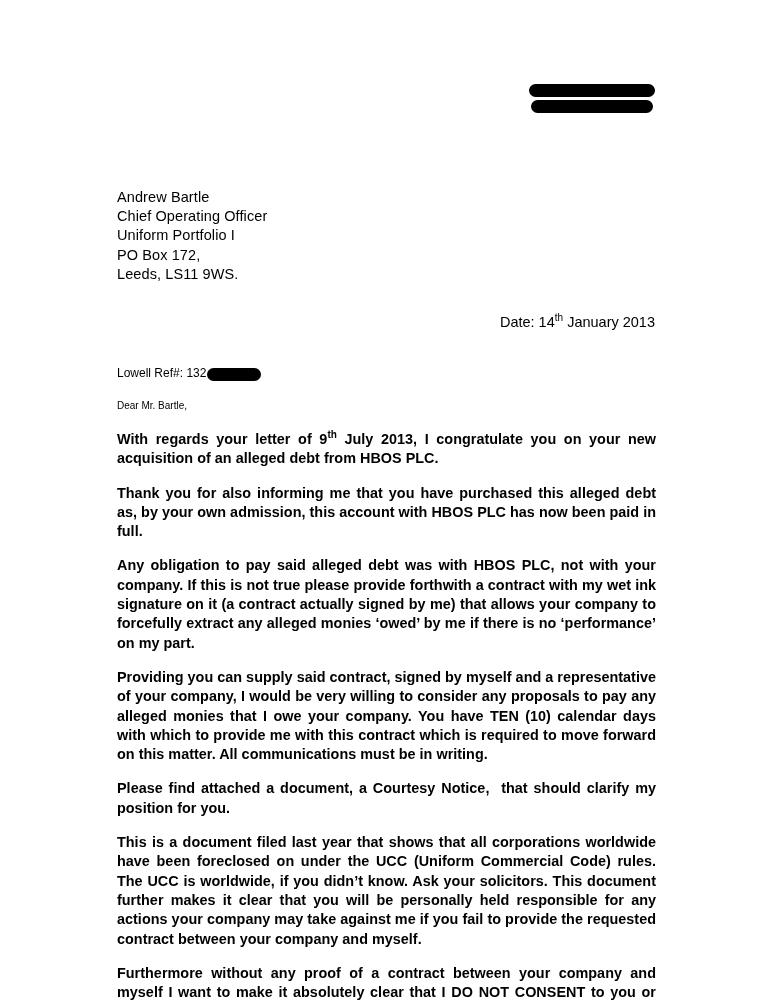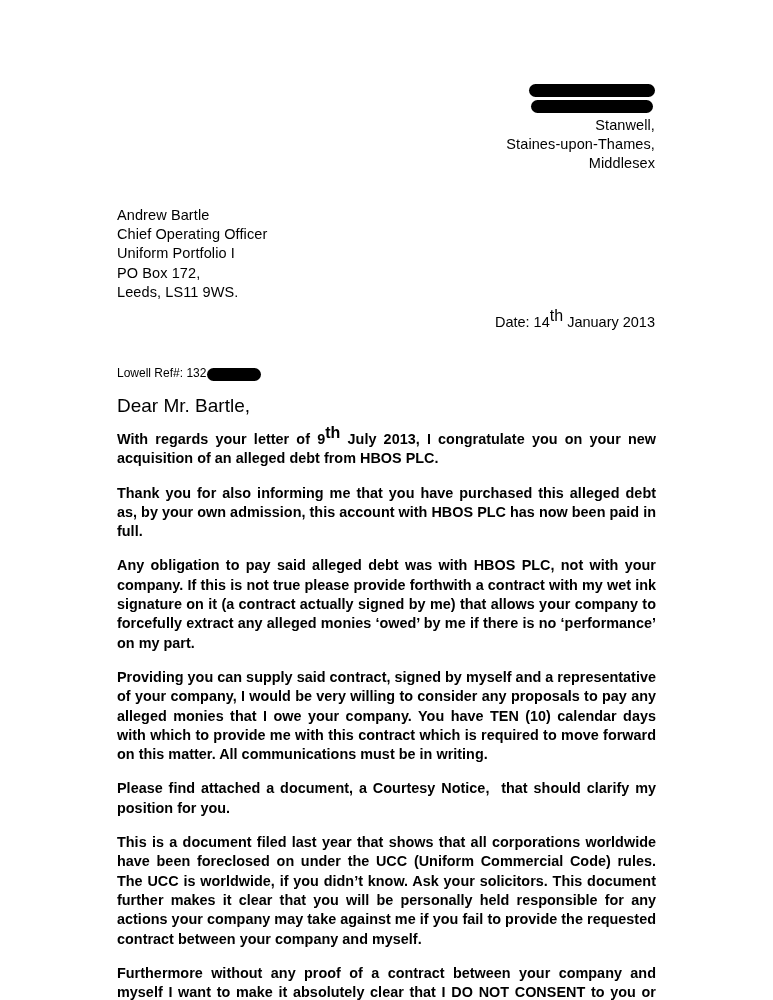--- a/index.html
+++ b/index.html
@@ -51,21 +51,21 @@
     line-height: 19px;
     letter-spacing: 0.1px;
     white-space: nowrap;
   }
   .sender-lines { margin-top: 3px; }
 
   
   .recipient-block {
     position: absolute;
     left: 117px;
-    top: 206px;
+    top: 188px;
     width: 400px;
     text-align: left;
   }
   .recipient-line {
     font-size: 14.5px;
     line-height: 19.2px;
     letter-spacing: 0.1px;
     white-space: nowrap;
   }
 
@@ -73,21 +73,21 @@
   .date-block {
     position: absolute;
     left: 117px;
     top: 313px;
     width: 538px;
     text-align: right;
     font-size: 14.5px;
     line-height: 19px;
   }
   .ordinal {
-    font-size: 16px;
+    font-size: 10px;
     vertical-align: super;
     line-height: 0;
   }
 
   
   .ref-block {
     position: absolute;
     left: 117px;
     top: 364px;
     width: 538px;
@@ -105,21 +105,21 @@
     margin-left: 1px;
     position: relative;
     top: 1px;
   }
 
   
   .salutation {
     position: absolute;
     left: 117px;
     top: 396px;
-    font-size: 19px;
+    font-size: 10px;
     line-height: 19px;
   }
 
   
   .body-block {
     position: absolute;
     left: 117px;
     top: 430px;
     width: 539px;
     font-weight: bold;
@@ -138,25 +138,20 @@
 </style>
 </head>
 <body>
 
 <div class="page">
 
   <div class="sender-block">
     <div class="redaction-stack">
       <span class="redaction-bar line1"></span>
       <span class="redaction-bar line2"></span>
-    </div>
-    <div class="sender-lines">
-      <div class="sender-line">Stanwell,</div>
-      <div class="sender-line">Staines-upon-Thames,</div>
-      <div class="sender-line">Middlesex</div>
     </div>
   </div>
 
   <div class="recipient-block">
     <div class="recipient-line">Andrew Bartle</div>
     <div class="recipient-line">Chief Operating Officer</div>
     <div class="recipient-line">Uniform Portfolio I</div>
     <div class="recipient-line">PO Box 172,</div>
     <div class="recipient-line">Leeds, LS11 9WS.</div>
   </div>

